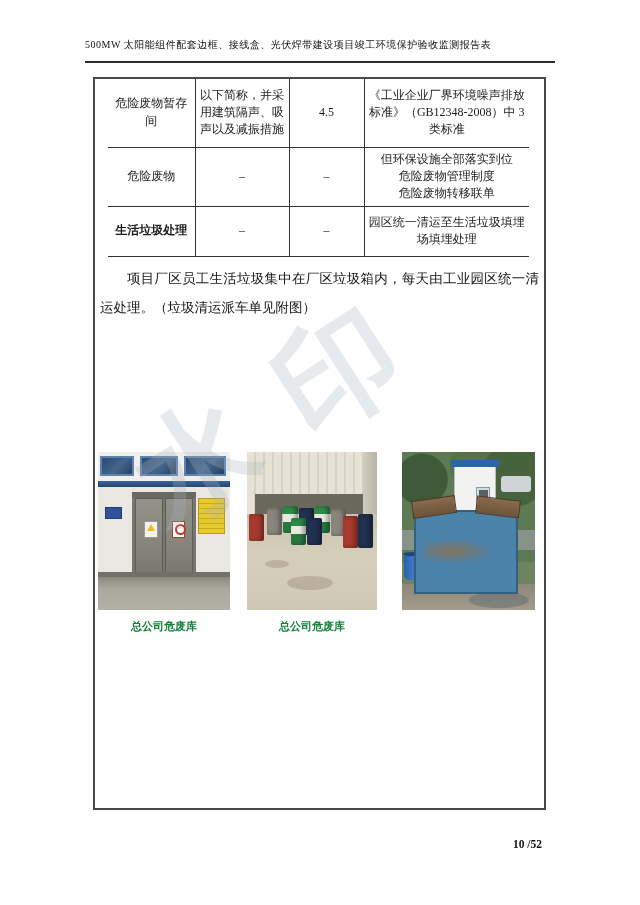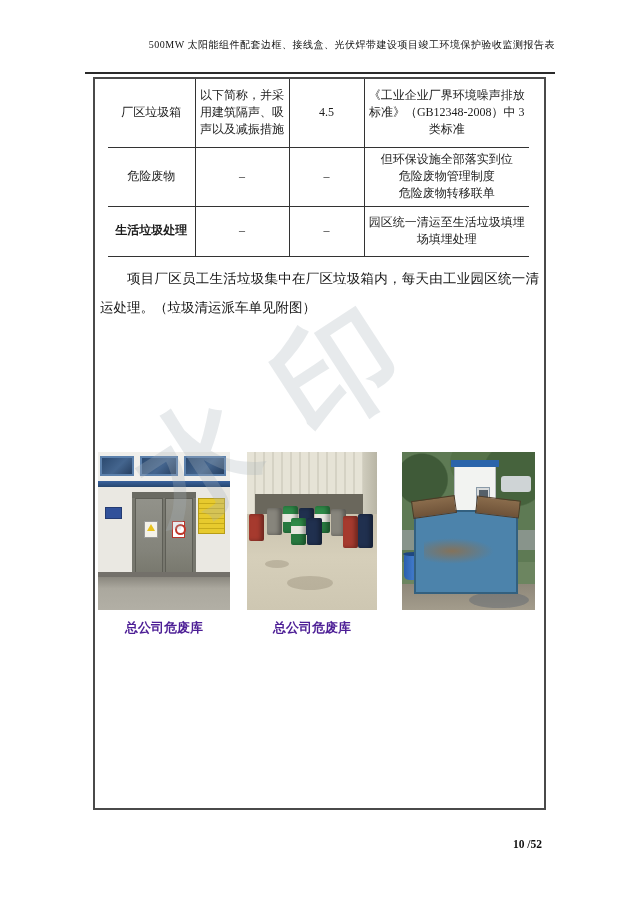--- a/index.html
+++ b/index.html
@@ -8,23 +8,23 @@
     width: 640px; height: 905px;
     position: relative;
     font-family: "Liberation Serif", "DejaVu Serif", serif;
     color: #1c1c1c;
     overflow: hidden;
   }
 
   
   .doc-header {
     position: absolute; left: 85px; top: 38px; width: 470px;
-    text-align: right;
+    text-align: left;
     font-size: 10px; letter-spacing: 0.5px;
-    padding-bottom: 20px;
+    padding-bottom: 9px;
     border-bottom: 2px solid #2a2a2a;
     color: #111;
   }
 
   
   .outer-box {
     position: absolute; left: 93px; top: 77px;
     width: 453px; height: 733px;
     border: 2px solid #4a4a4a;
   }
@@ -80,21 +80,21 @@
   .photo-cell.c3 { margin-left: 25px; width: 133px; }
   .photo {
     position: relative; width: 100%; height: 158px;
     overflow: hidden; background: #d8d6cе;
   }
   .captions {
     position: absolute; left: 0; top: 540px; width: 100%;
     display: flex;
   }
   .caption {
-    font-weight: bold; font-size: 13px; color: #4c1d95;
+    font-weight: bold; font-size: 11px; color: #15803d;
     text-align: center;
   }
   .caption.c1 { width: 132px; margin-left: 3px; }
   .caption.c2 { width: 130px; margin-left: 17px; }
   .caption.c3 { width: 133px; margin-left: 25px; }
 
   
   .p1 { background: #eae8e2; }
   .p1 .win-band { position: absolute; top: 0; left: 0; right: 0; height: 30px; background: #f0efeb; }
   .p1 .win { position: absolute; top: 4px; height: 20px; background: linear-gradient(135deg,#2c4a70 0%, #44658e 55%, #263f60 100%); border: 2px solid #5d82ad; }
@@ -189,21 +189,21 @@
 </head>
 <body>
 
 <div class="doc-header">500MW 太阳能组件配套边框、接线盒、光伏焊带建设项目竣工环境保护验收监测报告表</div>
 
 <div class="outer-box">
 
   <table class="env-table">
     <tbody>
         <tr>
-      <td class="col-c1 row-h1">厂区垃圾箱</td>
+      <td class="col-c1 row-h1">危险废物暂存间</td>
       <td class="col-c2">以下简称，并采用建筑隔声、吸声以及减振措施</td>
       <td class="col-c3">4.5</td>
       <td class="col-c4">《工业企业厂界环境噪声排放标准》（GB12348-2008）中 3 类标准</td>
     </tr>
     <tr>
       <td class="row-h2">危险废物</td>
       <td>–</td>
       <td>–</td>
       <td>
         <div>但环保设施全部落实到位</div>

